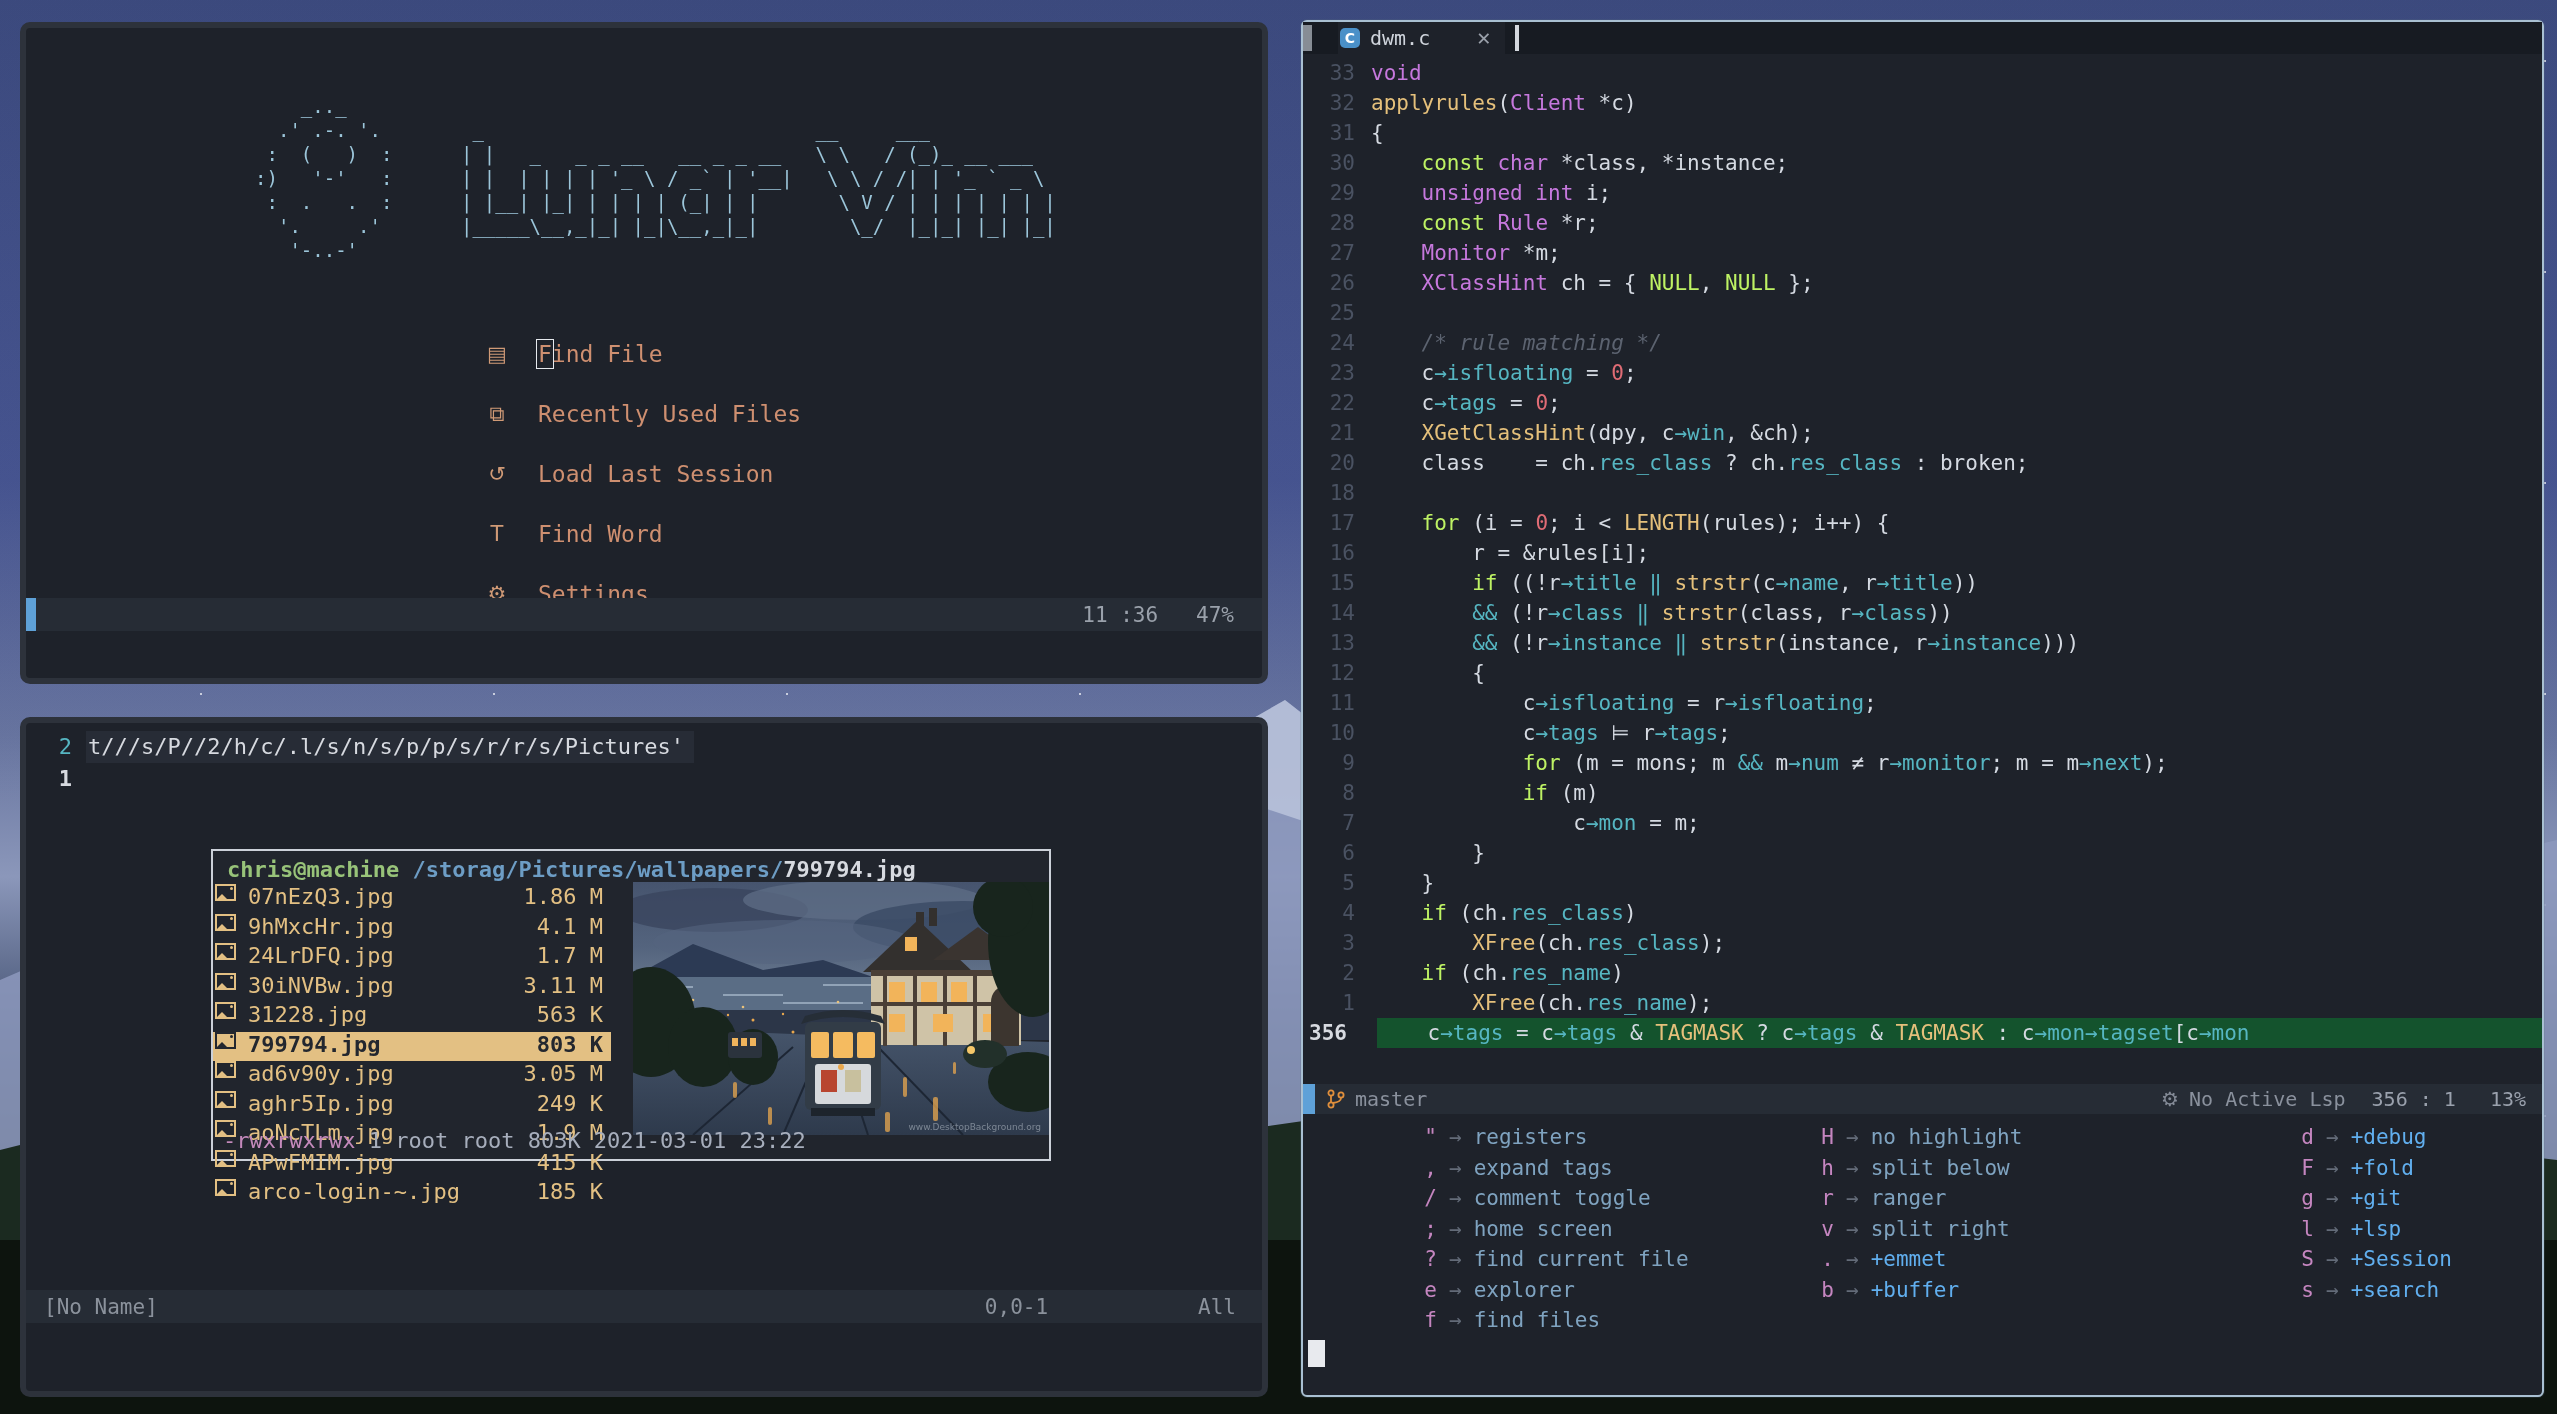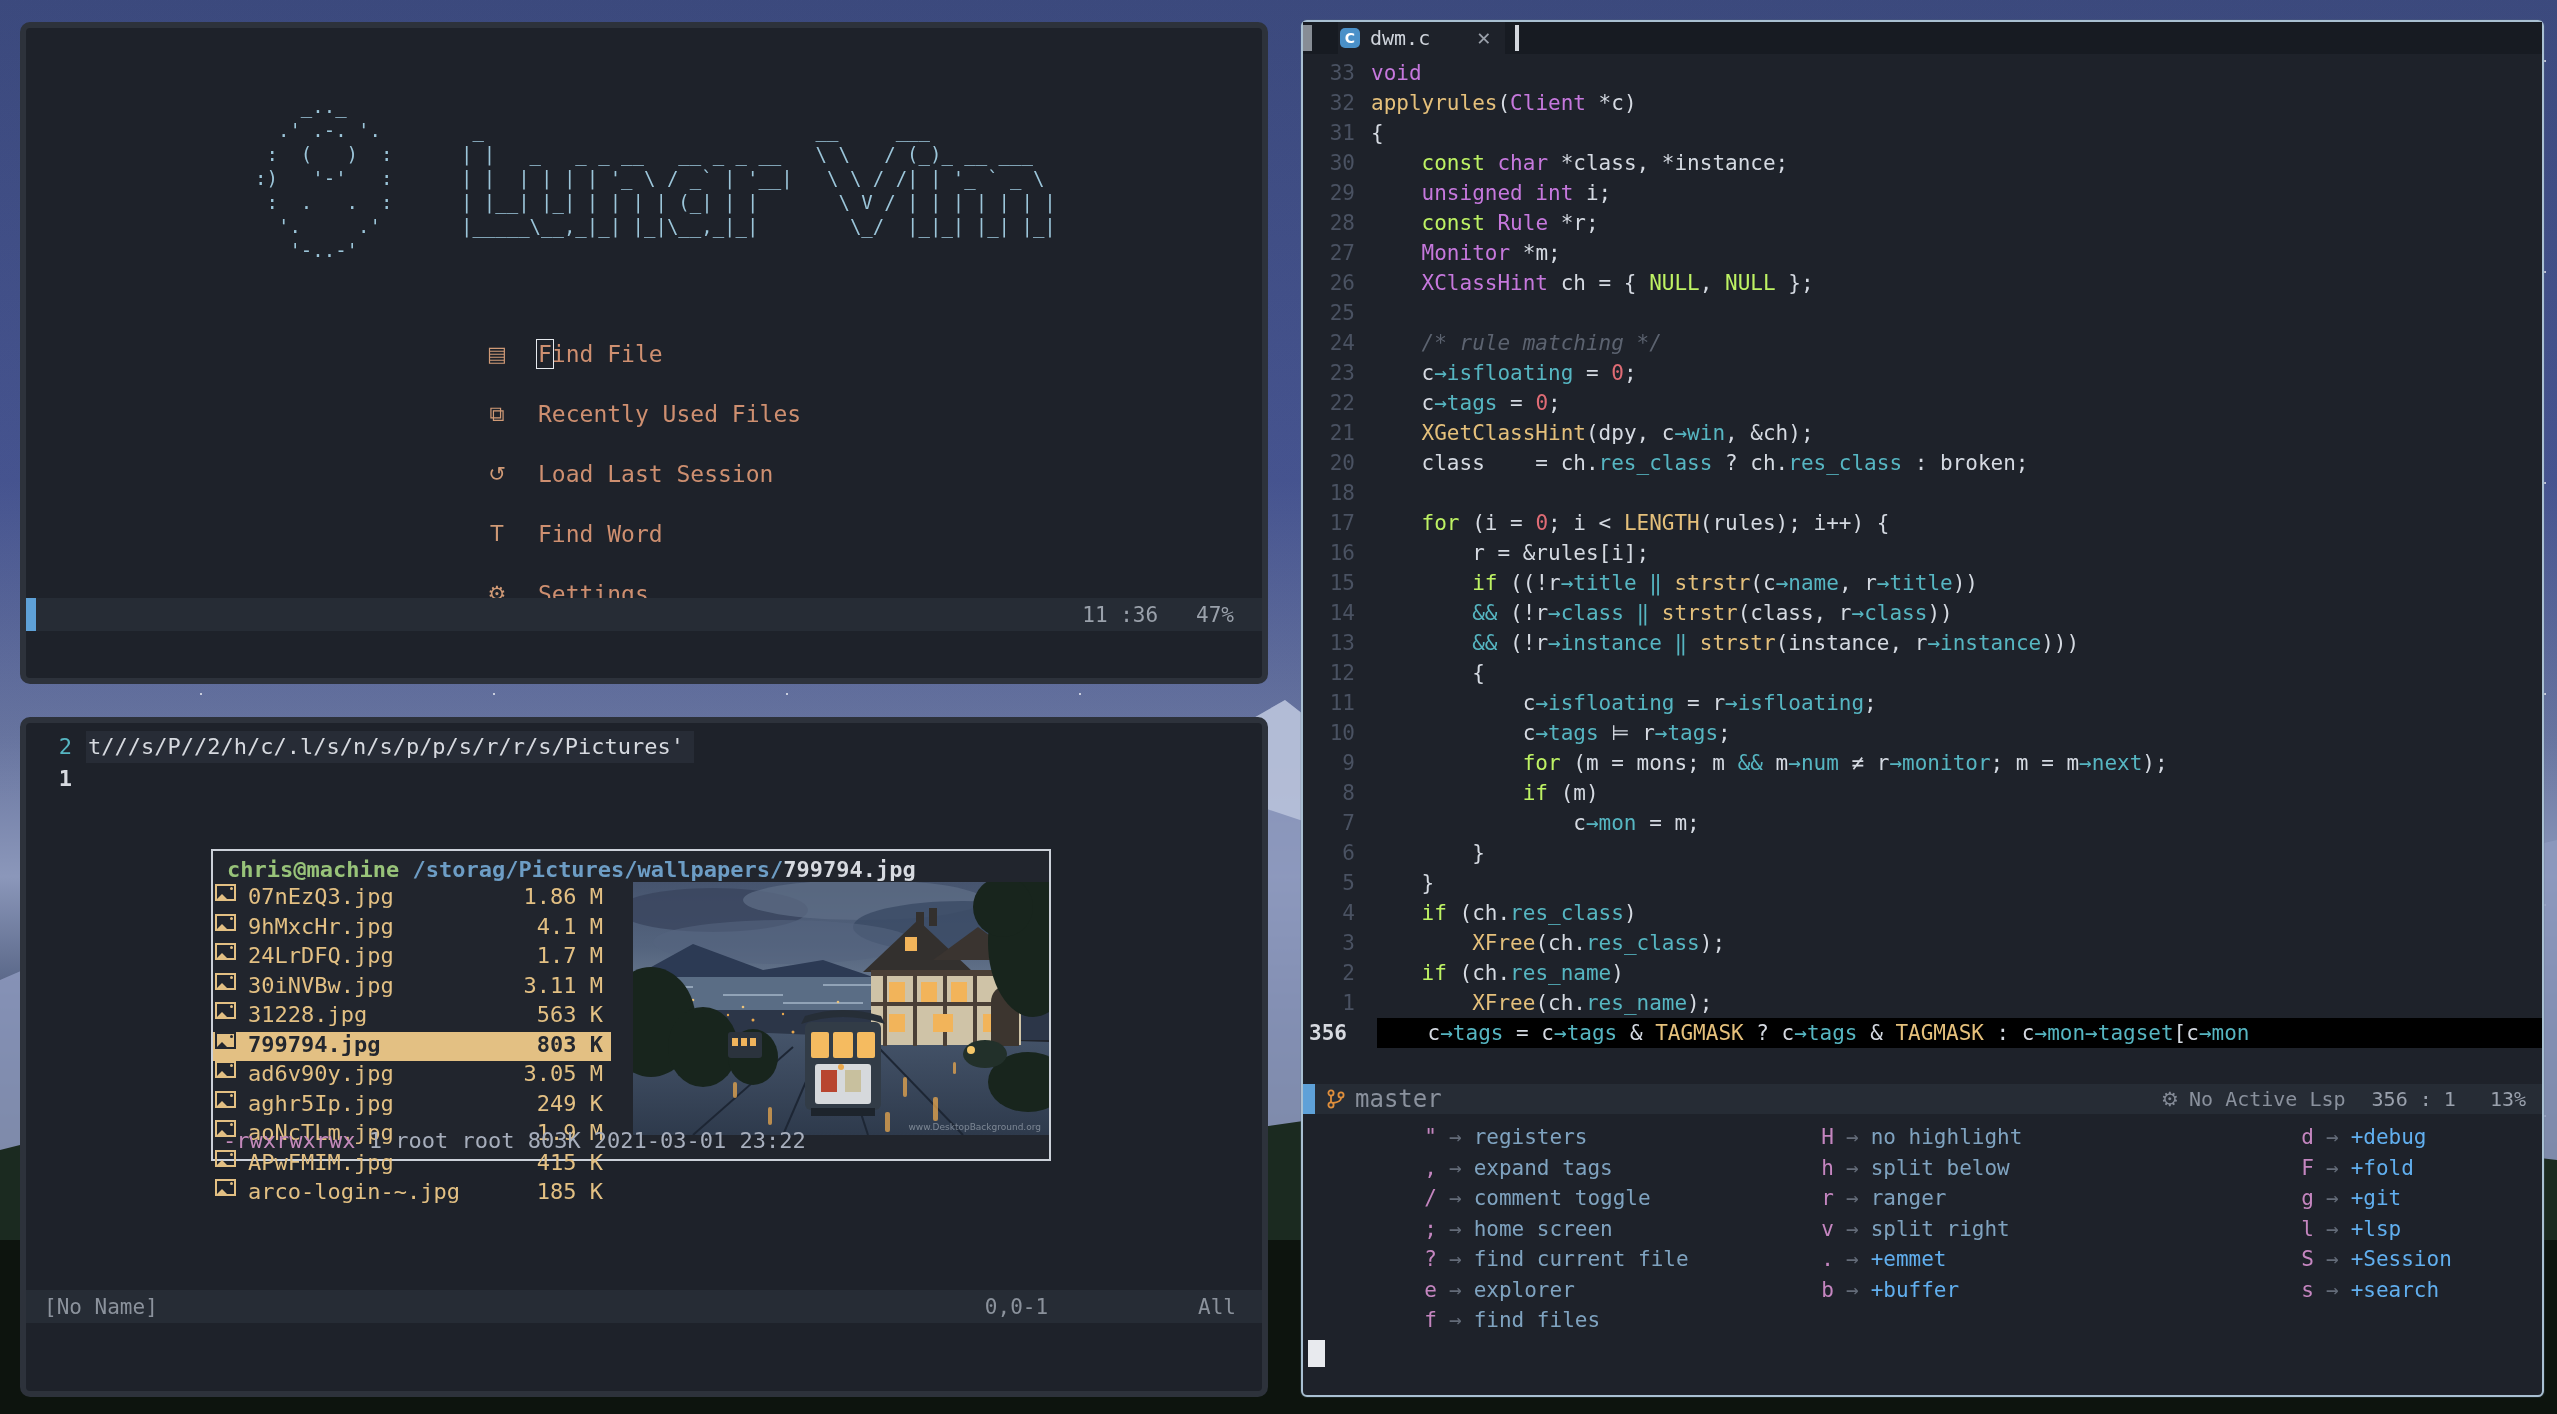--- a/index.html
+++ b/index.html
@@ -75,28 +75,28 @@
   .c-icon{width:20px;height:20px;background:#4a90c8;color:#fff;border-radius:5px;font-size:14px;font-weight:bold;
     display:inline-flex;align-items:center;justify-content:center;margin-right:10px;font-family:"DejaVu Sans",sans-serif;}
   #tab-title{color:#cfd4dc;font-size:20px;margin-right:46px;}
   #tab-close{color:#9aa0aa;font-size:18px;cursor:pointer;font-family:"DejaVu Sans",sans-serif;}
   #tab-caret{width:4px;height:26px;background:#d4d8de;margin-left:10px;}
   #code{position:absolute;top:36px;left:0;right:0;font-size:21px;}
   .code-line{display:flex;height:30px;line-height:30px;}
   .code-ln{width:52px;flex:none;text-align:right;padding-right:16px;color:#4a5262;}
   .code-ln.cur{text-align:left;padding-left:6px;color:#d7dae0;font-weight:bold;}
   .code-tx{white-space:pre;color:#d5dae2;}
-  .code-line.cur .code-tx{background:#000000;flex:1;}
+  .code-line.cur .code-tx{background:#14532d;flex:1;}
   .tk-kw{color:#c678dd;} .tk-ctl{color:#bef264;} .tk-fn{color:#e5c07b;}
   .tk-mem{color:#56b6c2;} .tk-num{color:#e06c75;} .tk-cm{color:#5c6370;font-style:italic;}
   .tk-tx{color:#d5dae2;}
   #ed-status{top:1062px;bottom:auto;height:30px;}
   #ed-status .sl-block{height:30px;width:12px;}
   .git-branch-icon{margin:0 10px 0 12px;}
-  #ed-status .branch{color:#8a919d;font-size:24px;}
+  #ed-status .branch{color:#8a919d;font-size:20px;}
   #ed-status .right{margin-left:auto;display:flex;align-items:center;color:#8a919d;font-size:20px;}
   #ed-status .gear{font-family:"DejaVu Sans",sans-serif;margin-right:10px;color:#848b97;}
   #ed-status .lsp{margin-right:26px;} #ed-status .pos{margin-right:34px;color:#9aa1ad;}
   #ed-status .pct{margin-right:16px;color:#9aa1ad;}
   #whichkey{position:absolute;top:1100px;left:0;right:0;display:flex;font-size:21px;}
   .wk-col{display:flex;flex-direction:column;}
   .wk-col.c1{width:505px;padding-left:108px;box-sizing:border-box;}
   .wk-col.c2{width:480px;} .wk-col.c3{width:auto;}
   .wk-row{display:flex;height:30.5px;line-height:30.5px;}
   .wk-key{width:26px;text-align:right;color:#c586c0;white-space:pre;}

